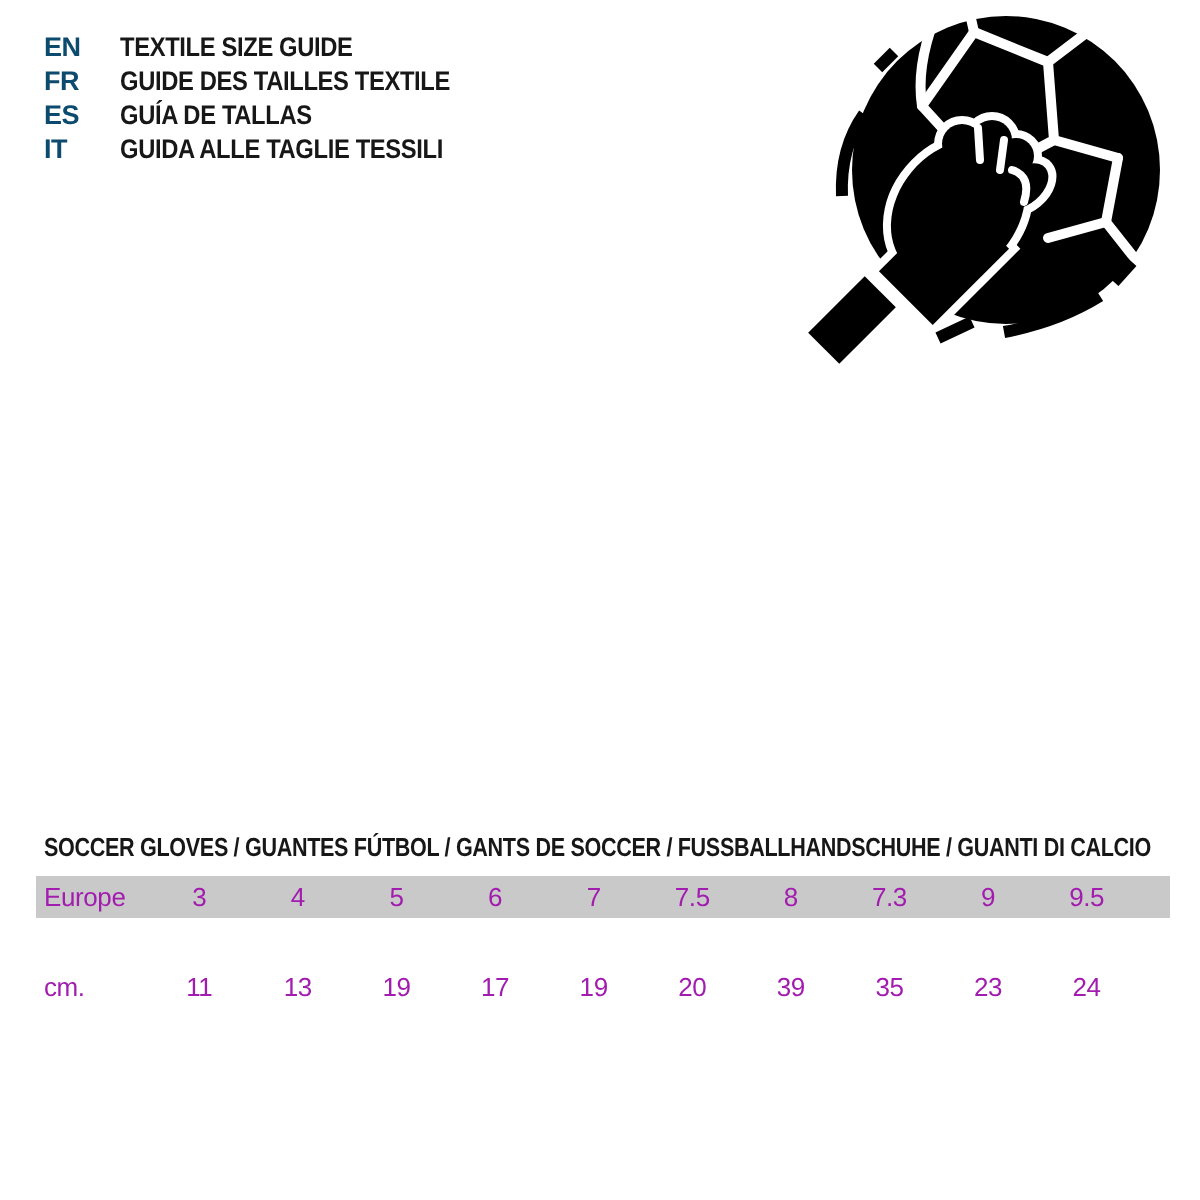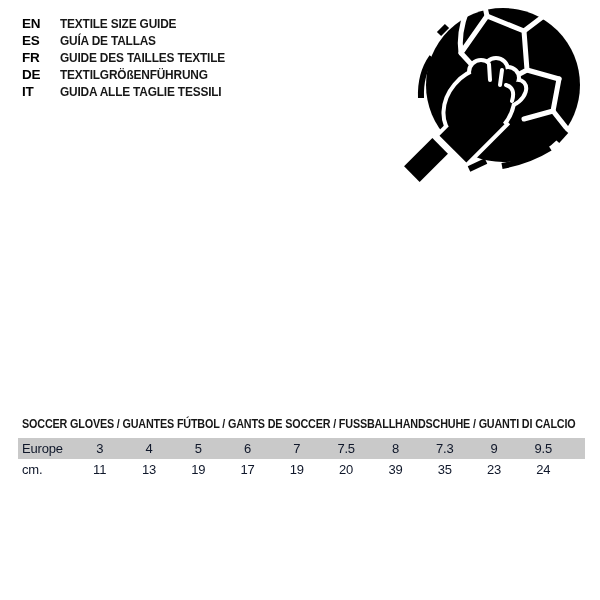--- a/index.html
+++ b/index.html
@@ -6,68 +6,64 @@
   body { background:#fff; font-family:"Liberation Sans", sans-serif; }
   .canvas {
     position:relative; width:600px; height:600px; background:#ffffff;
     overflow:hidden; color:#1c1c1c;
   }
 
   
   .lang-block { position:absolute; top:15px; left:22px; }
   .lang-row { display:flex; height:17px; line-height:17px; }
   .lang-code {
-    width:38px; font-size:13.5px; font-weight:bold; color:#000000;
+    width:38px; font-size:13.5px; font-weight:bold; color:#0c4a6e;
     letter-spacing:-0.2px;
   }
   .lang-label {
     font-size:13.5px; font-weight:bold; color:#171717; white-space:nowrap;
     transform:scaleX(0.88); transform-origin:left center; letter-spacing:-0.2px;
   }
 
   
   .icon-wrap { position:absolute; left:393px; top:0; width:200px; height:200px; }
 
   
   .table-title {
     position:absolute; left:22px; top:416px; font-size:13px; font-weight:bold;
     color:#171717; white-space:nowrap; transform:scaleX(0.83);
     transform-origin:left center; letter-spacing:-0.2px;
   }
   .size-table { position:absolute; left:18px; top:438px; }
   .size-row {
     display:flex; align-items:center; width:550px; padding-right:17px;
-    font-size:13px; color:#0f172a; letter-spacing:-0.2px;
+    font-size:13px; color:#a21caf; letter-spacing:-0.2px;
   }
   .size-row.header { background:#c9c9c9; height:21px; }
-  .size-row.body   { background:#ffffff; height:20px; }
+  .size-row.body   { background:#ffffff; height:20px;margin-top:24px; }
   .row-label { width:53px; padding-left:4px; flex:none; }
   .size-cell { flex:1 1 0; text-align:center; }
 </style>
 </head>
 <body>
 
 <div class="canvas">
 
   <div class="lang-block">
     <div class="lang-row">
       <span class="lang-code">EN</span>
       <span class="lang-label">TEXTILE SIZE GUIDE</span>
     </div>
     <div class="lang-row">
-      <span class="lang-code">ES</span>
-      <span class="lang-label">GUÍA DE TALLAS</span>
-    </div>
-    <div class="lang-row">
       <span class="lang-code">FR</span>
       <span class="lang-label">GUIDE DES TAILLES TEXTILE</span>
     </div>
     <div class="lang-row">
-      <span class="lang-code">DE</span>
-      <span class="lang-label">TEXTILGRÖßENFÜHRUNG</span>
+      <span class="lang-code">ES</span>
+      <span class="lang-label">GUÍA DE TALLAS</span>
     </div>
     <div class="lang-row">
       <span class="lang-code">IT</span>
       <span class="lang-label">GUIDA ALLE TAGLIE TESSILI</span>
     </div>
   </div>
 
   <div class="icon-wrap">
     <svg width="200" height="200" viewBox="0 0 200 200">
       <defs>

